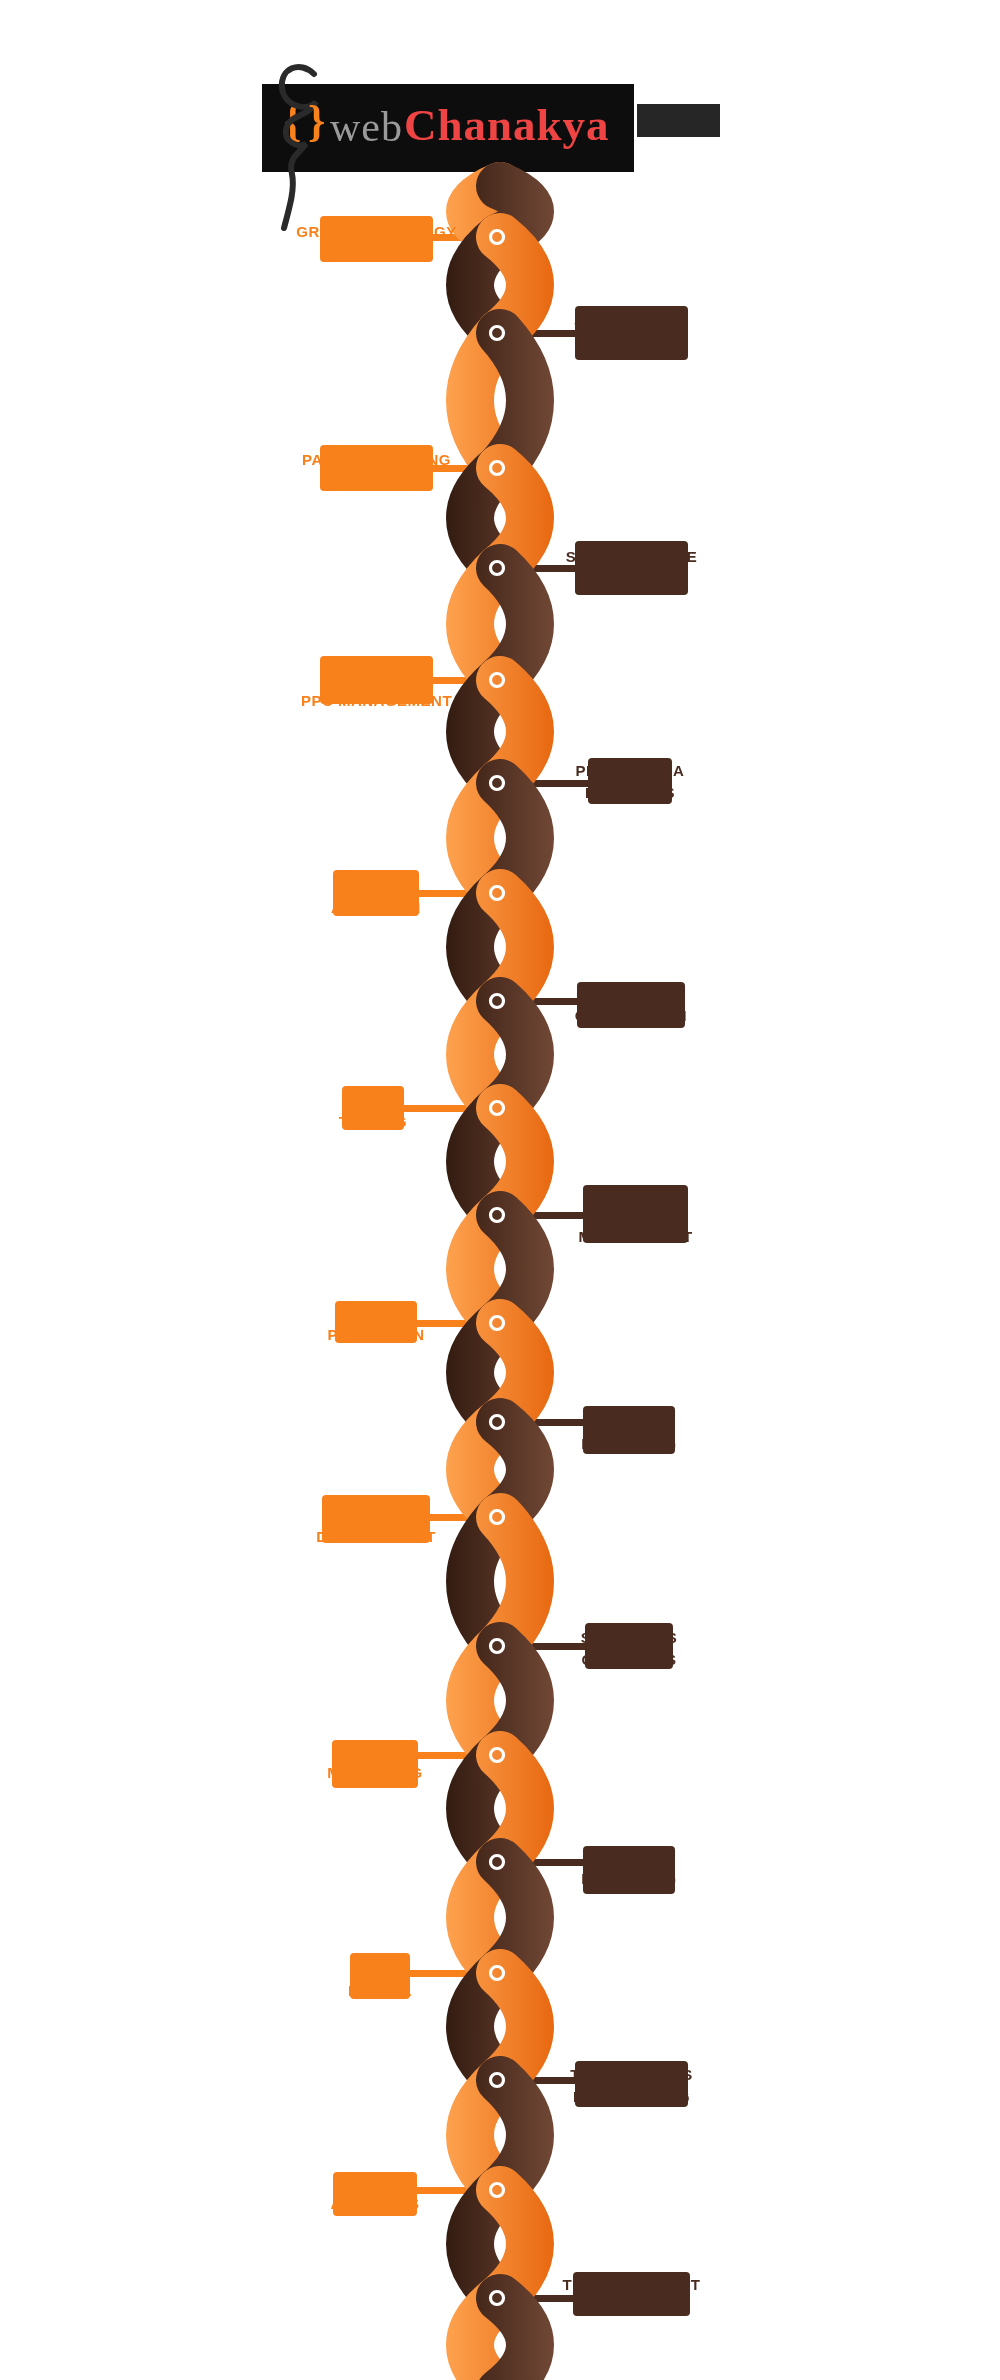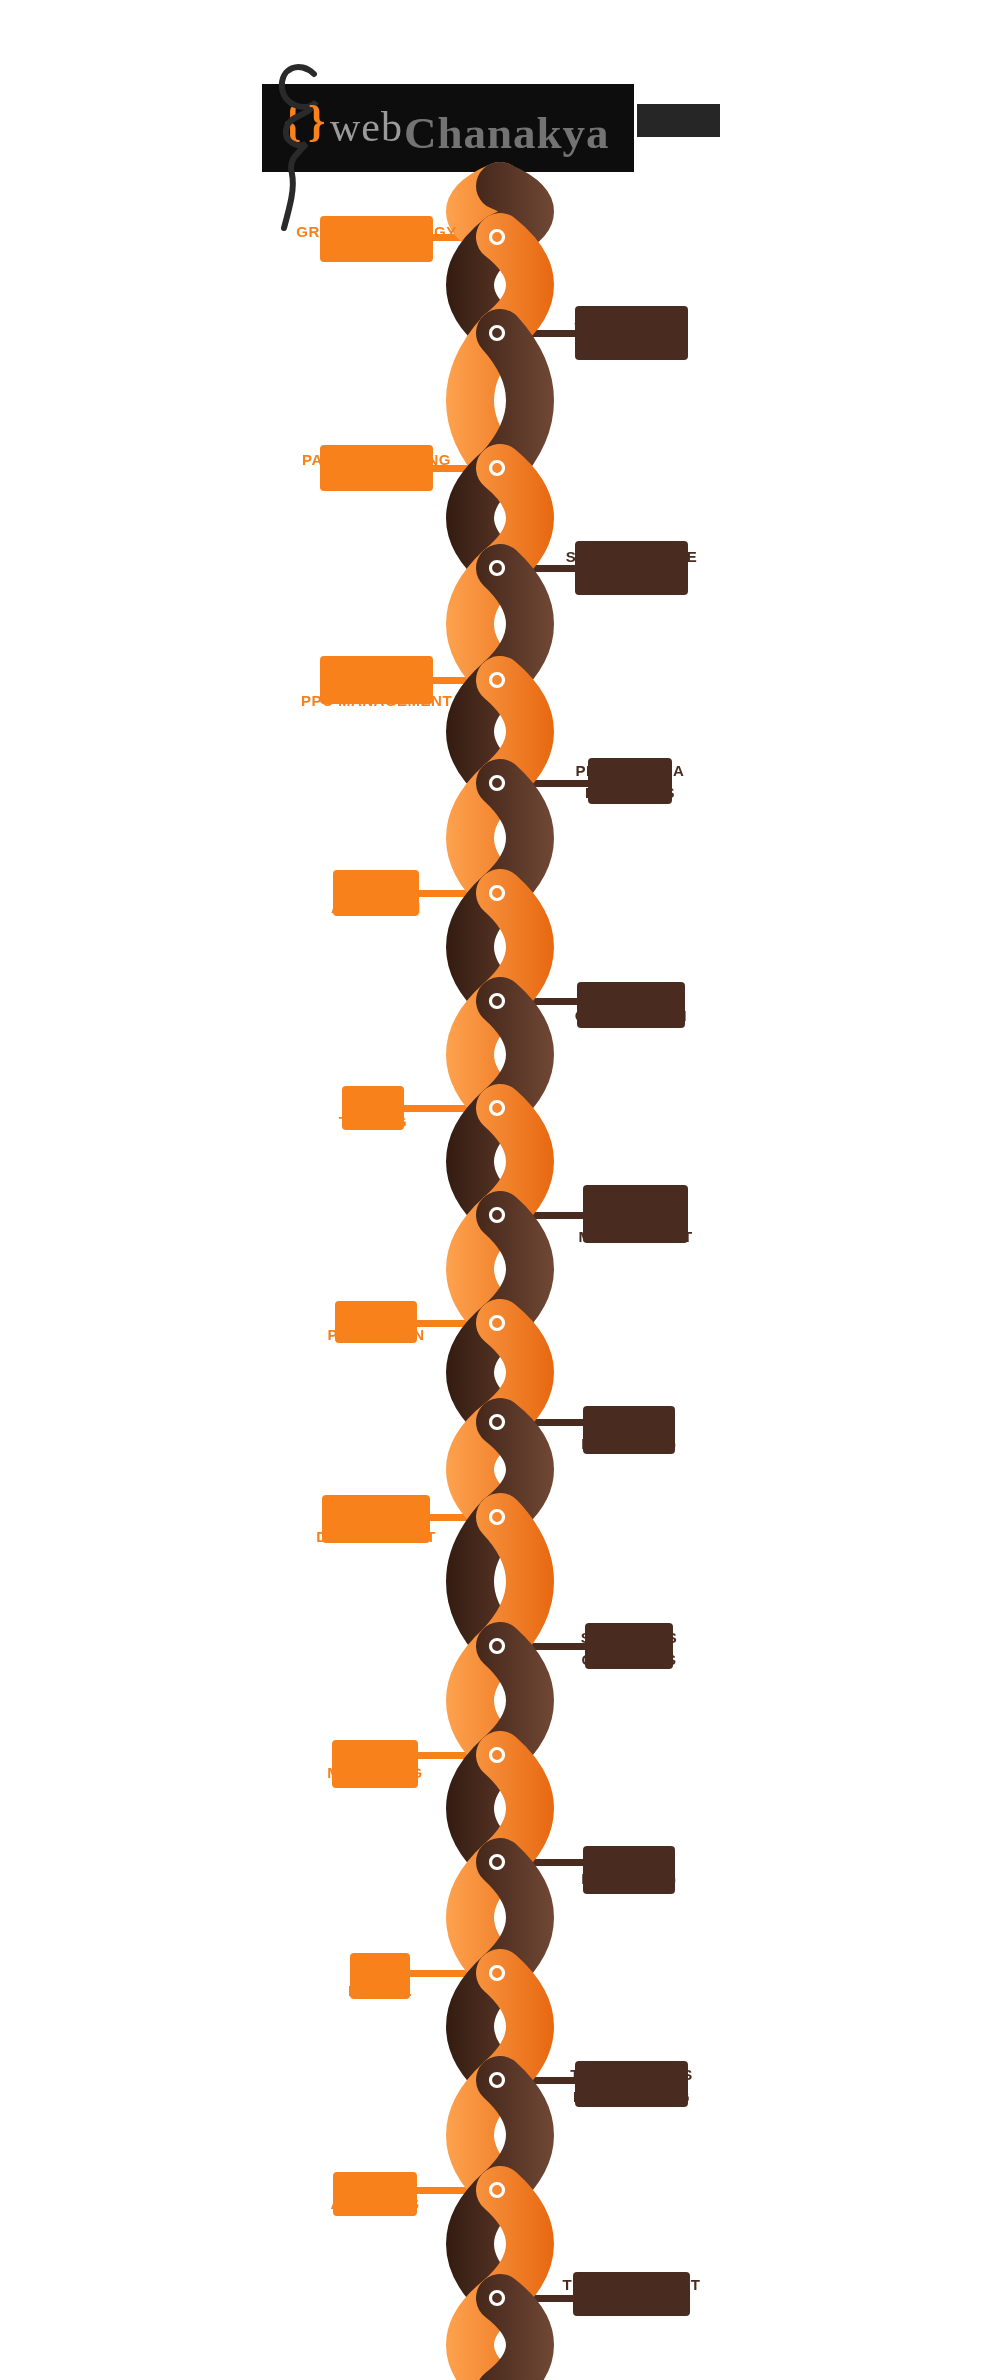--- a/index.html
+++ b/index.html
@@ -5,21 +5,21 @@
   html,body{margin:0;padding:0;background:#ffffff;}
   #stage{position:relative;width:1000px;height:2380px;background:#ffffff;overflow:hidden;
          font-family:"Liberation Sans",sans-serif;}
   
   #logo-box{position:absolute;left:262px;top:84px;width:372px;height:88px;background:#0d0d0d;}
   #logo-tagline-box{position:absolute;left:637px;top:104px;width:83px;height:33px;background:#262626;}
   .logo-brace{position:absolute;top:96px;color:#f8821c;font:bold 44px "Liberation Serif",serif;z-index:3;}
   #logo-glyph{position:absolute;left:270px;top:60px;z-index:3;}
   #logo-web{position:absolute;left:330px;top:103px;color:#9a9a9a;
             font:42px "Liberation Serif",serif;z-index:3;letter-spacing:1px;}
-  #logo-chanakya{position:absolute;left:404px;top:107px;color:#737373;
+  #logo-chanakya{position:absolute;left:404px;top:99px;color:#ef4444;
             font:bold 45px "Liberation Serif",serif;z-index:3;letter-spacing:1px;}
   
   .dna-label{position:absolute;z-index:2;}
   .label-line{position:absolute;left:50%;transform:translate(-50%,-50%);
               white-space:nowrap;font-weight:bold;font-size:15px;letter-spacing:.5px;
               z-index:1;font-family:"Liberation Sans",sans-serif;}
   .label-plate{position:absolute;left:0;top:0;width:100%;height:100%;border-radius:4px;z-index:2;}
   .connector{position:absolute;height:7px;border-radius:3px;z-index:0;}
   #helix-svg{position:absolute;left:0;top:0;z-index:1;pointer-events:none;}
 </style>

